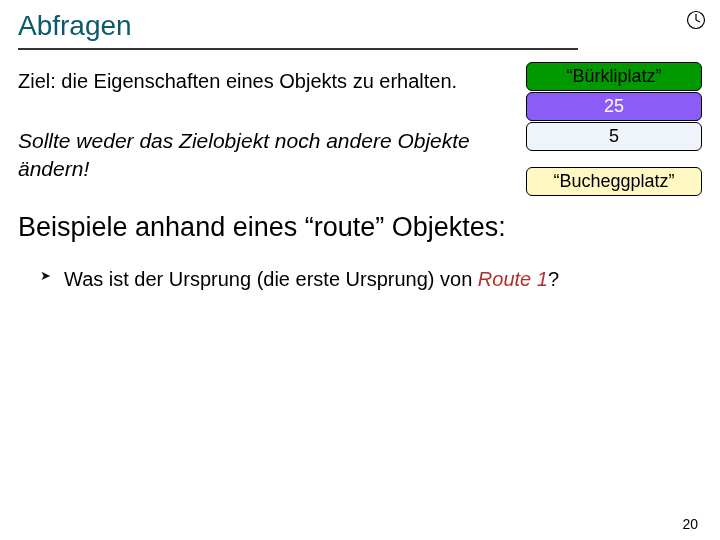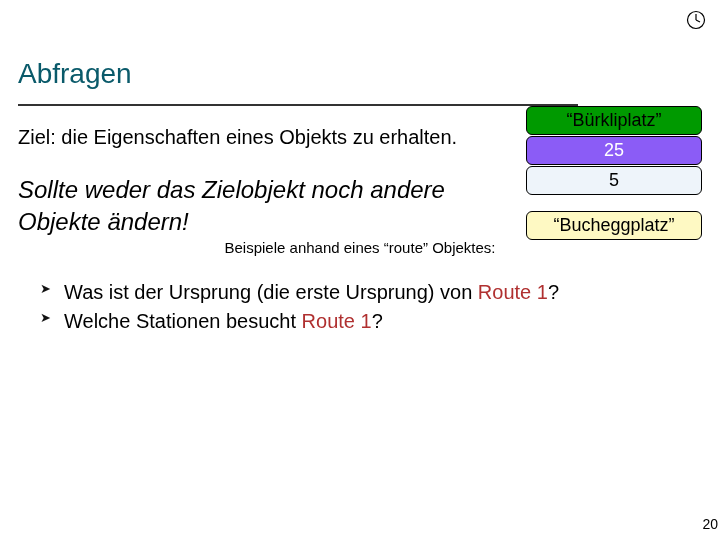--- a/index.html
+++ b/index.html
@@ -7,22 +7,21 @@
     width: 720px;
     height: 540px;
     background: #fff;
     font-family: Verdana, Geneva, sans-serif;
     position: relative;
     overflow: hidden;
   }
   .title {
     font-size: 28px;
     color: #0a5a6a;
-    padding: 10px 18px 14px 18px;
-    margin-top: 48px;
+    padding: 10px 18px 6px 18px;
   }
   .title-underline {
     border-bottom: 2px solid #333;
     margin: 0 18px 0 18px;
     width: 560px;
   }
   .logo {
     position: absolute;
     top: 10px;
     right: 14px;
@@ -31,35 +30,35 @@
     padding: 18px 18px 0 18px;
     position: relative;
   }
   .lead {
     font-size: 20px;
     color: #000;
     line-height: 1.35;
     width: 460px;
   }
   .lead2 {
-    font-size: 24px;
+    font-size: 21px;
     font-style: italic;
     color: #000;
     line-height: 1.35;
     width: 470px;
-    margin-top: 23px;
+    margin-top: 32px;
   }
   .examples-lead {
-    font-size: 15px;
+    font-size: 27px;
     color: #000;
-    text-align: center;
+    margin-top: 28px;
   }
   .boxes {
     position: absolute;
-    top: 0;
+    top: 12px;
     right: 18px;
     width: 176px;
   }
   .box {
     border: 1.5px solid #000;
     border-radius: 6px;
     text-align: center;
     font-size: 18px;
     padding: 3px 0;
     margin-bottom: 1px;
@@ -79,25 +78,25 @@
     position: relative;
   }
   .bullets li::before {
     content: "➤";
     position: absolute;
     left: -24px;
     top: 2px;
     font-size: 13px;
     color: #111;
   }
-  .route { color: #b03030; }
+  .route { color: #b03030; font-style: italic; }
   .pagenum {
     position: absolute;
     bottom: 8px;
-    right: 2px;
+    right: 22px;
     font-size: 14px;
     color: #000;
   }
 </style>
 </head>
 <body>
 
 <div class="logo">
   <svg width="20" height="20" viewBox="0 0 20 20">
     <circle cx="10" cy="10" r="8.5" fill="none" stroke="#000" stroke-width="1.2"></circle>
@@ -118,19 +117,16 @@
     <div class="box green">“Bürkliplatz”</div>
     <div class="box maroon">25</div>
     <div class="box pale">5</div>
     <div class="box white">“Bucheggplatz”</div>
   </div>
 
   <ul class="bullets">
     <li>
       <span>Was ist der Ursprung (die erste Ursprung) von </span><span class="route">Route 1</span><span>?</span>
     </li>
-    <li>
-      <span>Welche Stationen besucht </span><span class="route">Route 1</span><span>?</span>
-    </li>
   </ul>
 </div>
 
 <div class="pagenum">20</div>
 
 </body></html>

